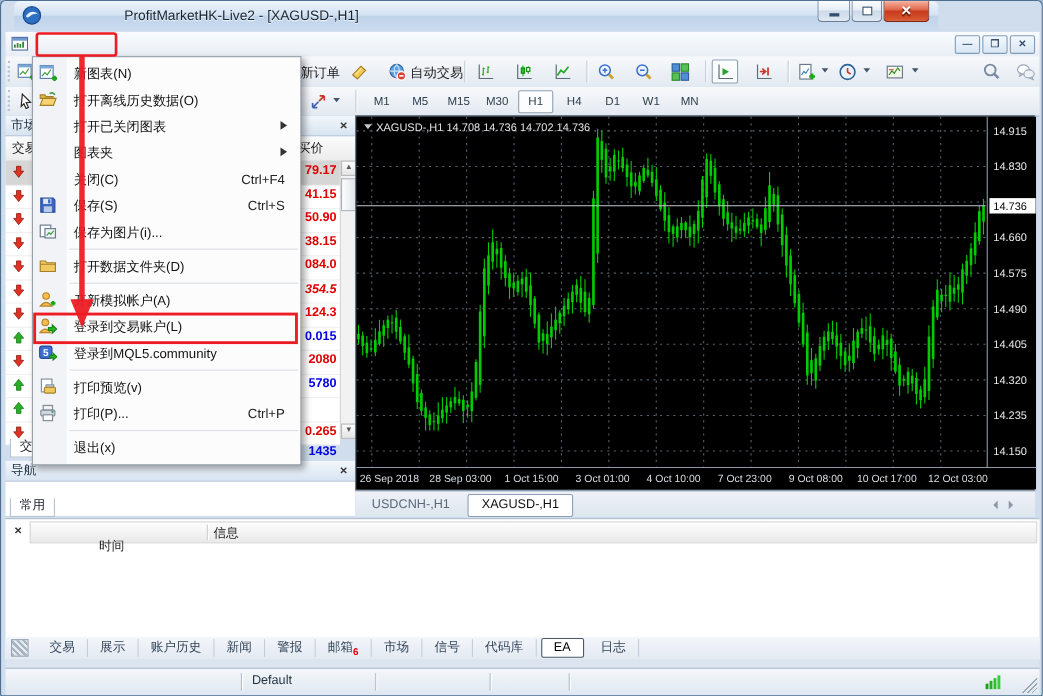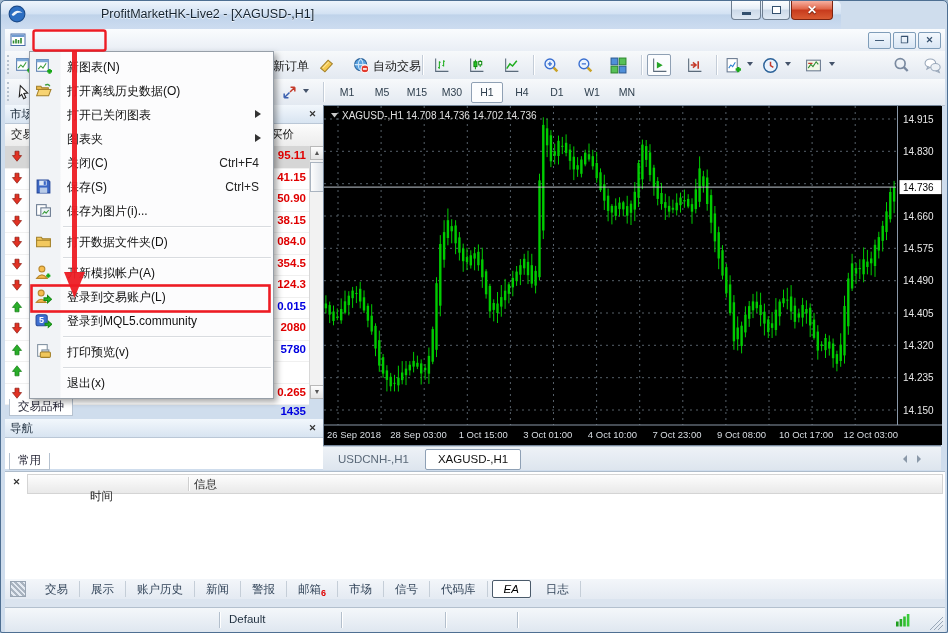--- a/index.html
+++ b/index.html
@@ -1,20 +1,20 @@
 <!DOCTYPE html>
 <html><head>
 <meta charset="utf-8">
 <style>
   html,body{margin:0;padding:0;background:#9fb6cc;}
   #win{position:relative;width:948px;height:633px;overflow:hidden;
        font-family:"Liberation Sans",sans-serif;background:#cfdded;
        border:1px solid #4e6f92;border-radius:5px 5px 2px 2px;box-sizing:border-box;}
   
-  .titlebar{position:absolute;left:0;top:0;width:840px;height:28px;
+  .titlebar{position:absolute;left:12px;top:0;width:840px;height:28px;
     background:linear-gradient(#eef5fc,#d3e2f3 45%,#bfd3ea 50%,#cddcf0);border-radius:5px 5px 0 0;}
   .logo{position:absolute;left:7px;top:4px;width:18px;height:18px;}
   .title{position:absolute;left:100px;top:6px;font-size:12.5px;color:#15232f;text-shadow:0 1px 1px #fff;}
   .wbtns{position:absolute;right:8px;top:0;display:flex;}
   .wb{height:19px;border:1px solid #6e7e90;border-top:none;display:flex;align-items:center;justify-content:center;
       background:linear-gradient(#fdfeff,#e6eef7 45%,#ccd9e8 50%,#dfe9f4);border-radius:0 0 4px 4px;margin-left:1px;box-sizing:border-box;}
   .wb.min{width:30px}.wb.max{width:28px}
   .wb.close{width:42px;background:linear-gradient(#f7b0a0,#e06548 45%,#c73a1c 50%,#d95b33);border-color:#7c2410;}
   .glyph-min{width:9px;height:3px;background:#33506e;margin-top:7px;}
   .glyph-max{width:9px;height:8px;border:1.5px solid #33506e;box-sizing:border-box;background:#fff;}
@@ -63,21 +63,21 @@
   #chart-tabs{position:absolute;left:322px;top:445px;width:618px;height:23px;background:linear-gradient(#eef2f7,#dde5ee);border-top:1px solid #c2cdd9;}
   .ctab{display:inline-block;height:19px;line-height:19px;margin:2px 1px 0 3px;padding:0 12px;font-size:11.5px;color:#5a6878;}
   .ctab.active{background:#fff;border:1px solid #8ea0b5;border-radius:2px;color:#111;}
   .tab-arrow{position:absolute;top:8px;width:0;height:0;border:4px solid transparent;}
   
   #terminal{position:absolute;left:4px;top:470px;width:940px;height:128px;background:#fff;border-top:1px solid #aebccb;}
   .term-header{position:absolute;left:22px;top:2px;width:916px;height:20px;background:linear-gradient(#fdfdfd,#e9e9e9);border:1px solid #d4d4d4;box-sizing:border-box;font-size:11.5px;color:#222;}
   .th-div{position:absolute;top:2px;bottom:2px;width:1px;background:#cfcfcf;box-shadow:1px 0 0 #fff;}
   #term-tabs{position:absolute;left:4px;top:578px;width:940px;height:20px;background:linear-gradient(#f3f6fa,#e4eaf2);display:flex;align-items:center;font-size:11.5px;color:#33455a;}
   .ttab{padding:0 11px;height:16px;line-height:16px;border-right:1px solid #c5ced8;}
-  .ttab.active{background:#fff;border:1px solid #4a5a6a;border-radius:2px;color:#000;margin:0 4px;font-style:italic;}
+  .ttab.active{background:#fff;border:1px solid #4a5a6a;border-radius:2px;color:#000;margin:0 4px;}
   .badge{color:#e00000;font-size:9px;vertical-align:sub;font-weight:bold;}
   .gapstrip{position:absolute;left:4px;top:598px;width:940px;height:8px;background:#dbe4ef;}
   
   #statusbar{position:absolute;left:4px;top:606px;width:940px;height:24px;background:linear-gradient(#f4f7fa,#dfe7f0);border-top:1px solid #b3c0ce;font-size:11.5px;color:#1f2f3f;}
   .seg-line{position:absolute;top:4px;bottom:4px;width:1px;background:#b3bfcc;box-shadow:1px 0 0 #fff;}
   .rgrip{position:absolute;right:2px;bottom:2px;width:14px;height:14px;
     background:linear-gradient(135deg,transparent 50%,#9aa8b8 50%,#9aa8b8 55%,transparent 55%,transparent 65%,#9aa8b8 65%,#9aa8b8 70%,transparent 70%,transparent 80%,#9aa8b8 80%,#9aa8b8 85%,transparent 85%);}
   
   #file-menu{position:absolute;left:28px;top:50px;width:243px;background:linear-gradient(to right,#f1f3f6 0,#f1f3f6 30px,#fcfcfd 31px);
     border:1px solid #979fa8;box-shadow:3px 3px 6px rgba(0,0,0,.35);z-index:50;padding:3px 0;}
@@ -288,21 +288,21 @@
   <div class="mw-header">
     <span style="position:absolute;left:6px;top:3px">交易品种</span>
     <span style="position:absolute;left:258px;top:0;bottom:0;width:1px;background:#cfcfcf"></span>
     <span style="position:absolute;left:266px;top:3px">买价</span>
   </div>
   <div id="mw-rows">
       <div class="mwrow sel" style="top: 0px;">
         <span class="mwarr"><svg viewBox="0 0 16 16">
             <path d="M8 14 L2.8 7.5 h2.9 V2.5 h4.6 v5 h2.9z" fill="#e03224" stroke="#8a1a10" stroke-width=".8"></path>
           </svg></span>
-        <span class="mwbid" style="color: rgb(224, 0, 0);">95.11</span>
+        <span class="mwbid" style="color: rgb(224, 0, 0);">79.17</span>
       </div>
       <div class="mwrow" style="top: 21.5px;">
         <span class="mwarr"><svg viewBox="0 0 16 16">
             <path d="M8 14 L2.8 7.5 h2.9 V2.5 h4.6 v5 h2.9z" fill="#e03224" stroke="#8a1a10" stroke-width=".8"></path>
           </svg></span>
         <span class="mwbid" style="color: rgb(224, 0, 0);">41.15</span>
       </div>
       <div class="mwrow" style="top: 43px;">
         <span class="mwarr"><svg viewBox="0 0 16 16">
             <path d="M8 14 L2.8 7.5 h2.9 V2.5 h4.6 v5 h2.9z" fill="#e03224" stroke="#8a1a10" stroke-width=".8"></path>
@@ -318,21 +318,21 @@
       <div class="mwrow" style="top: 86px;">
         <span class="mwarr"><svg viewBox="0 0 16 16">
             <path d="M8 14 L2.8 7.5 h2.9 V2.5 h4.6 v5 h2.9z" fill="#e03224" stroke="#8a1a10" stroke-width=".8"></path>
           </svg></span>
         <span class="mwbid" style="color: rgb(224, 0, 0);">084.0</span>
       </div>
       <div class="mwrow" style="top: 107.5px;">
         <span class="mwarr"><svg viewBox="0 0 16 16">
             <path d="M8 14 L2.8 7.5 h2.9 V2.5 h4.6 v5 h2.9z" fill="#e03224" stroke="#8a1a10" stroke-width=".8"></path>
           </svg></span>
-        <span class="mwbid" style="color: rgb(224, 0, 0);">354.5</span>
+        <span class="mwbid" style="color: rgb(224, 0, 0); font-style: italic;">354.5</span>
       </div>
       <div class="mwrow" style="top: 129px;">
         <span class="mwarr"><svg viewBox="0 0 16 16">
             <path d="M8 14 L2.8 7.5 h2.9 V2.5 h4.6 v5 h2.9z" fill="#e03224" stroke="#8a1a10" stroke-width=".8"></path>
           </svg></span>
         <span class="mwbid" style="color: rgb(224, 0, 0);">124.3</span>
       </div>
       <div class="mwrow" style="top: 150.5px;">
         <span class="mwarr"><svg viewBox="0 0 16 16">
             <path d="M8 2 L13.2 8.5 h-2.9 v5 H5.7 v-5 H2.8z" fill="#2aae2a" stroke="#137a13" stroke-width=".8"></path>
@@ -857,20 +857,30 @@
       </div>
       <div class="fsep"></div>
       <div class="fitem">
         <span class="fic"><svg viewBox="0 0 16 16">
             <rect x="2.5" y="1.5" width="9" height="11" fill="#fff" stroke="#8090a0"></rect>
             <rect x="6.5" y="6.5" width="6.5" height="2" fill="#d7dee6" stroke="#8090a0"></rect>
             <rect x="5" y="8.5" width="9.5" height="5" rx="1" fill="#f0c75c" stroke="#a3802a"></rect>
           </svg></span>
         <span class="ftext">打印预览(v)</span>
       </div>
+      <div class="fitem">
+        <span class="fic"><svg viewBox="0 0 16 16">
+            <rect x="4" y="1.5" width="8" height="4" fill="#f2f2f2" stroke="#808a96"></rect>
+            <rect x="2" y="5.5" width="12" height="5" rx="1" fill="#cfd8e2" stroke="#808a96"></rect>
+            <rect x="4" y="9.5" width="8" height="5" fill="#fff" stroke="#808a96"></rect>
+            <circle cx="12" cy="7" r=".9" fill="#3f9e3f"></circle>
+          </svg></span>
+        <span class="ftext">打印(P)...</span>
+        <span class="fshort">Ctrl+P</span>
+      </div>
       <div class="fsep"></div>
       <div class="fitem">
         <span class="ftext">退出(x)</span>
       </div>
     </div>
 
   <svg id="annot" width="948" height="633">
     <rect x="32.5" y="29.5" width="72" height="20" rx="2" fill="none" stroke="#ED1C24" stroke-width="2.4"></rect>
     <rect x="30.5" y="284.5" width="238" height="26" fill="none" stroke="#ED1C24" stroke-width="2.6"></rect>
     <path d="M71 50 H76 V271 H84 L73.5 297 L63 271 H71 Z" fill="#ED1C24" opacity="0.95"></path>

